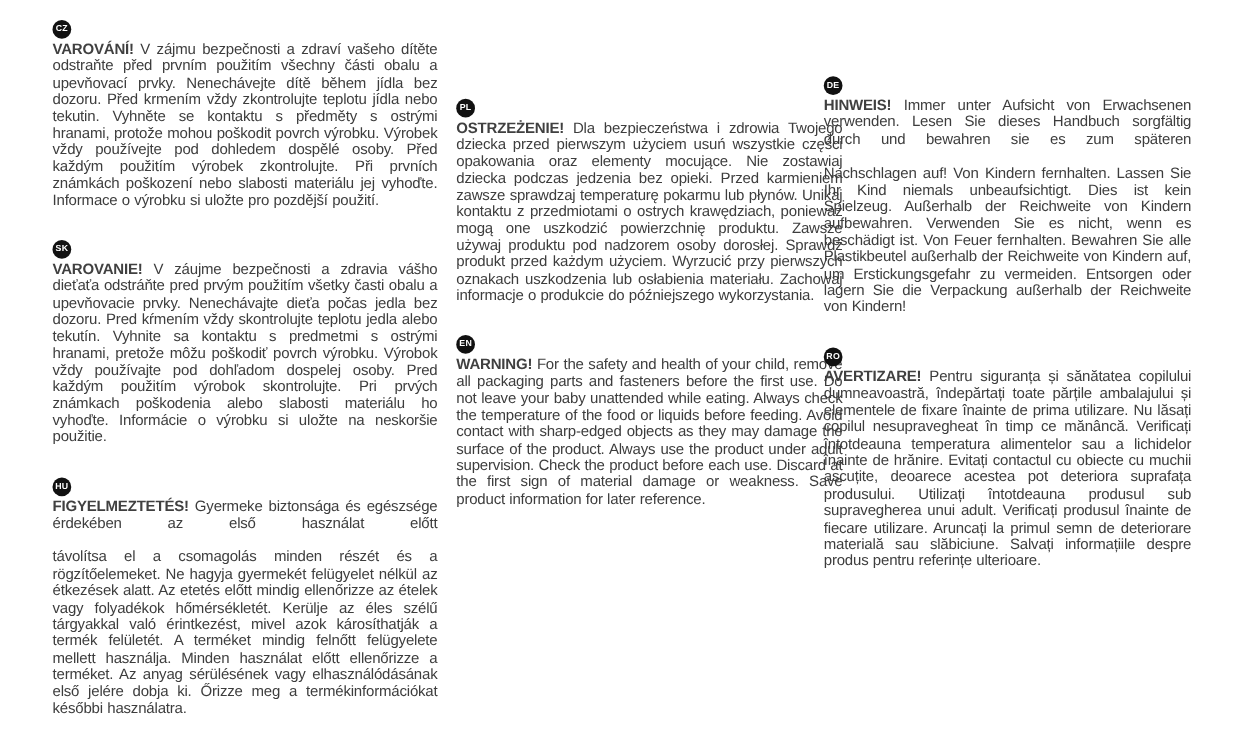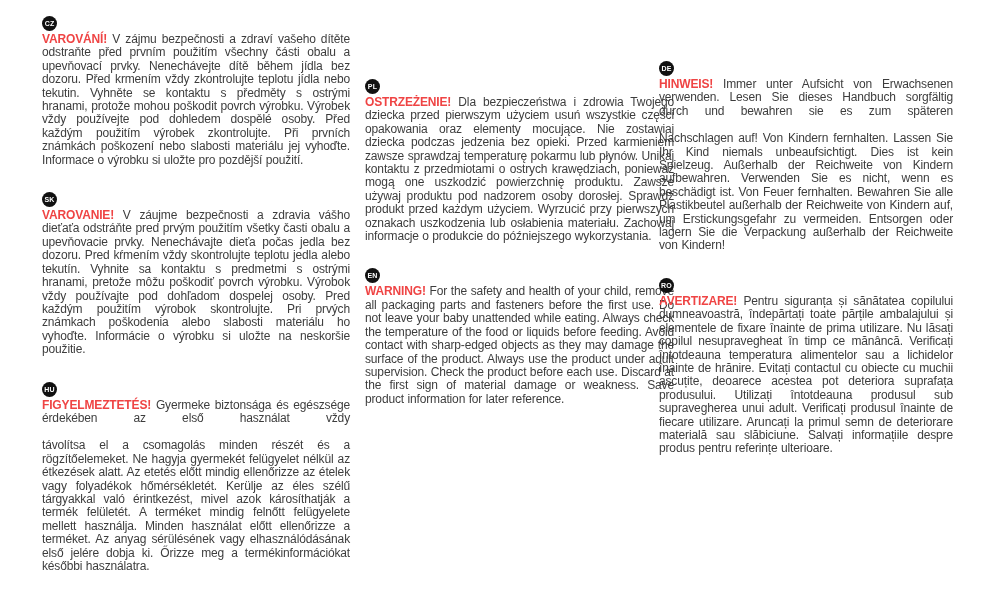--- a/index.html
+++ b/index.html
@@ -44,21 +44,21 @@
     font-size: 12px;
     line-height: 13.4px;
     letter-spacing: -0.15px;
     color: #3d3d3d;
     word-spacing: 0.3px;
   }
   .para.justify-last { text-align-last: justify; }
   .para + .para { margin-top: 14px; }
   .heading {
     font-weight: bold;
-    color: #ef4444;
+    color: #404040;
   }
 </style>
 </head>
 <body>
 
 <div id="page">
 
   <div class="col" id="col-1">
 
     <div class="section">
@@ -66,21 +66,21 @@
       <p class="para"><strong class="heading">VAROVÁNÍ!</strong> <span>V zájmu bezpečnosti a zdraví vašeho dítěte odstraňte před prvním použitím všechny části obalu a upevňovací prvky. Nenechávejte dítě během jídla bez dozoru. Před krmením vždy zkontrolujte teplotu jídla nebo tekutin. Vyhněte se kontaktu s předměty s ostrými hranami, protože mohou poškodit povrch výrobku. Výrobek vždy používejte pod dohledem dospělé osoby. Před každým použitím výrobek zkontrolujte. Při prvních známkách poškození nebo slabosti materiálu jej vyhoďte. Informace o výrobku si uložte pro pozdější použití.</span></p>
     </div>
 
     <div class="section">
       <span class="badge">SK</span>
       <p class="para"><strong class="heading">VAROVANIE!</strong> <span>V záujme bezpečnosti a zdravia vášho dieťaťa odstráňte pred prvým použitím všetky časti obalu a upevňovacie prvky. Nenechávajte dieťa počas jedla bez dozoru. Pred kŕmením vždy skontrolujte teplotu jedla alebo tekutín. Vyhnite sa kontaktu s predmetmi s ostrými hranami, pretože môžu poškodiť povrch výrobku. Výrobok vždy používajte pod dohľadom dospelej osoby. Pred každým použitím výrobok skontrolujte. Pri prvých známkach poškodenia alebo slabosti materiálu ho vyhoďte. Informácie o výrobku si uložte na neskoršie použitie.</span></p>
     </div>
 
     <div class="section">
       <span class="badge">HU</span>
-      <p class="para justify-last"><strong class="heading">FIGYELMEZTETÉS!</strong> <span>Gyermeke biztonsága és egészsége érdekében az első használat vždy</span></p>
+      <p class="para justify-last"><strong class="heading">FIGYELMEZTETÉS!</strong> <span>Gyermeke biztonsága és egészsége érdekében az első használat előtt</span></p>
       <p class="para"><span>távolítsa el a csomagolás minden részét és a rögzítőelemeket. Ne hagyja gyermekét felügyelet nélkül az étkezések alatt. Az etetés előtt mindig ellenőrizze az ételek vagy folyadékok hőmérsékletét. Kerülje az éles szélű tárgyakkal való érintkezést, mivel azok károsíthatják a termék felületét. A terméket mindig felnőtt felügyelete mellett használja. Minden használat előtt ellenőrizze a terméket. Az anyag sérülésének vagy elhasználódásának első jelére dobja ki. Őrizze meg a termékinformációkat későbbi használatra.</span></p>
     </div>
 
   </div>
 
   <div class="col" id="col-2">
 
     <div class="section">
       <span class="badge">PL</span>
       <p class="para"><strong class="heading">OSTRZEŻENIE!</strong> <span>Dla bezpieczeństwa i zdrowia Twojego dziecka przed pierwszym użyciem usuń wszystkie części opakowania oraz elementy mocujące. Nie zostawiaj dziecka podczas jedzenia bez opieki. Przed karmieniem zawsze sprawdzaj temperaturę pokarmu lub płynów. Unikaj kontaktu z przedmiotami o ostrych krawędziach, ponieważ mogą one uszkodzić powierzchnię produktu. Zawsze używaj produktu pod nadzorem osoby dorosłej. Sprawdź produkt przed każdym użyciem. Wyrzucić przy pierwszych oznakach uszkodzenia lub osłabienia materiału. Zachowaj informacje o produkcie do późniejszego wykorzystania.</span></p>

